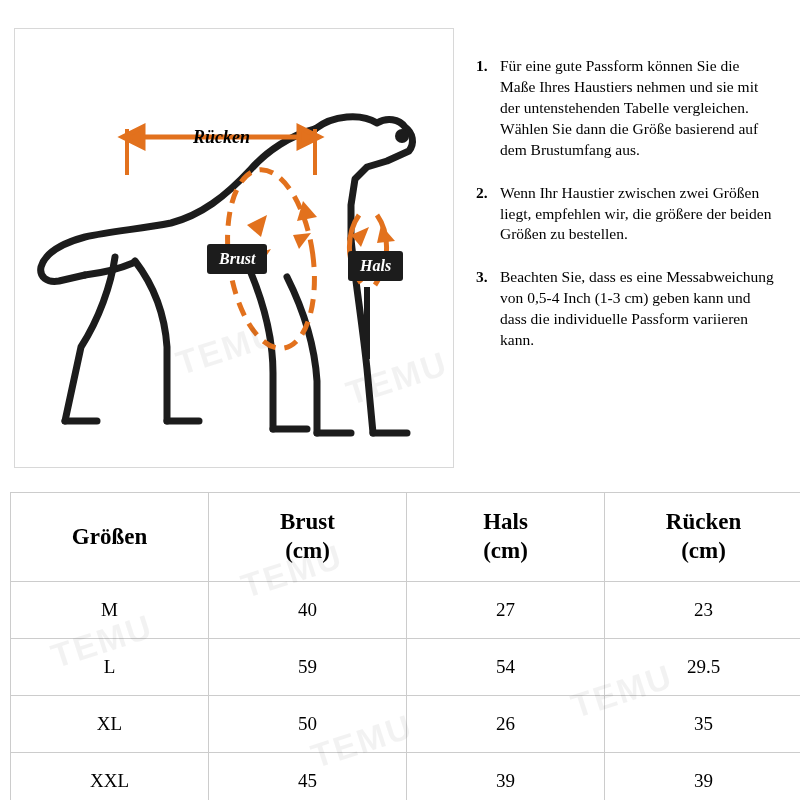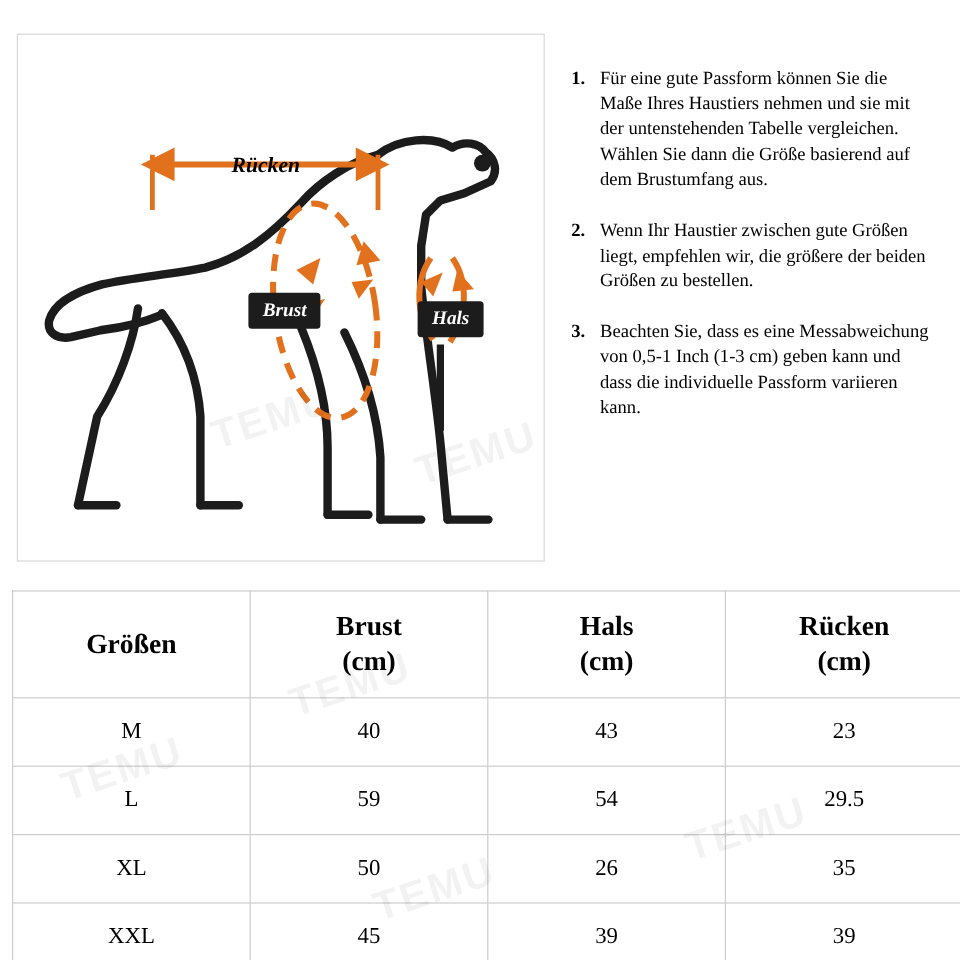--- a/index.html
+++ b/index.html
@@ -223,25 +223,25 @@
       <div class="wm" style="left:330px; top:330px;">TEMU</div>
     </div>
 
     <div class="instructions">
       <div class="instr-item">
         <div class="instr-num">1.</div>
         <div class="instr-text">Für eine gute Passform können Sie die Maße Ihres Haustiers nehmen und sie mit der untenstehenden Tabelle vergleichen. Wählen Sie dann die Größe basierend auf dem Brustumfang aus.</div>
       </div>
       <div class="instr-item">
         <div class="instr-num">2.</div>
-        <div class="instr-text">Wenn Ihr Haustier zwischen gute Größen liegt, empfehlen wir, die größere der beiden Größen zu bestellen.</div>
+        <div class="instr-text">Wenn Ihr Haustier zwischen zwei Größen liegt, empfehlen wir, die größere der beiden Größen zu bestellen.</div>
       </div>
       <div class="instr-item">
         <div class="instr-num">3.</div>
-        <div class="instr-text">Beachten Sie, dass es eine Messabweichung von 0,5-1 Inch (1-3 cm) geben kann und dass die individuelle Passform variieren kann.</div>
+        <div class="instr-text">Beachten Sie, dass es eine Messabweichung von 0,5-4 Inch (1-3 cm) geben kann und dass die individuelle Passform variieren kann.</div>
       </div>
     </div>
   </div>
 
   <div class="table-wrap">
     <table class="size-table">
       <thead>
         <tr>
           <th class="col-0">
             <span>Größen</span>
@@ -257,21 +257,21 @@
           <th class="col-3">
             <span>Rücken</span><br>
             <span>(cm)</span>
           </th>
         </tr>
       </thead>
       <tbody>
         <tr>
           <td>M</td>
           <td>40</td>
-          <td>43</td>
+          <td>27</td>
           <td>23</td>
         </tr>
         <tr>
           <td>L</td>
           <td>59</td>
           <td>54</td>
           <td>29.5</td>
         </tr>
         <tr>
           <td>XL</td>

